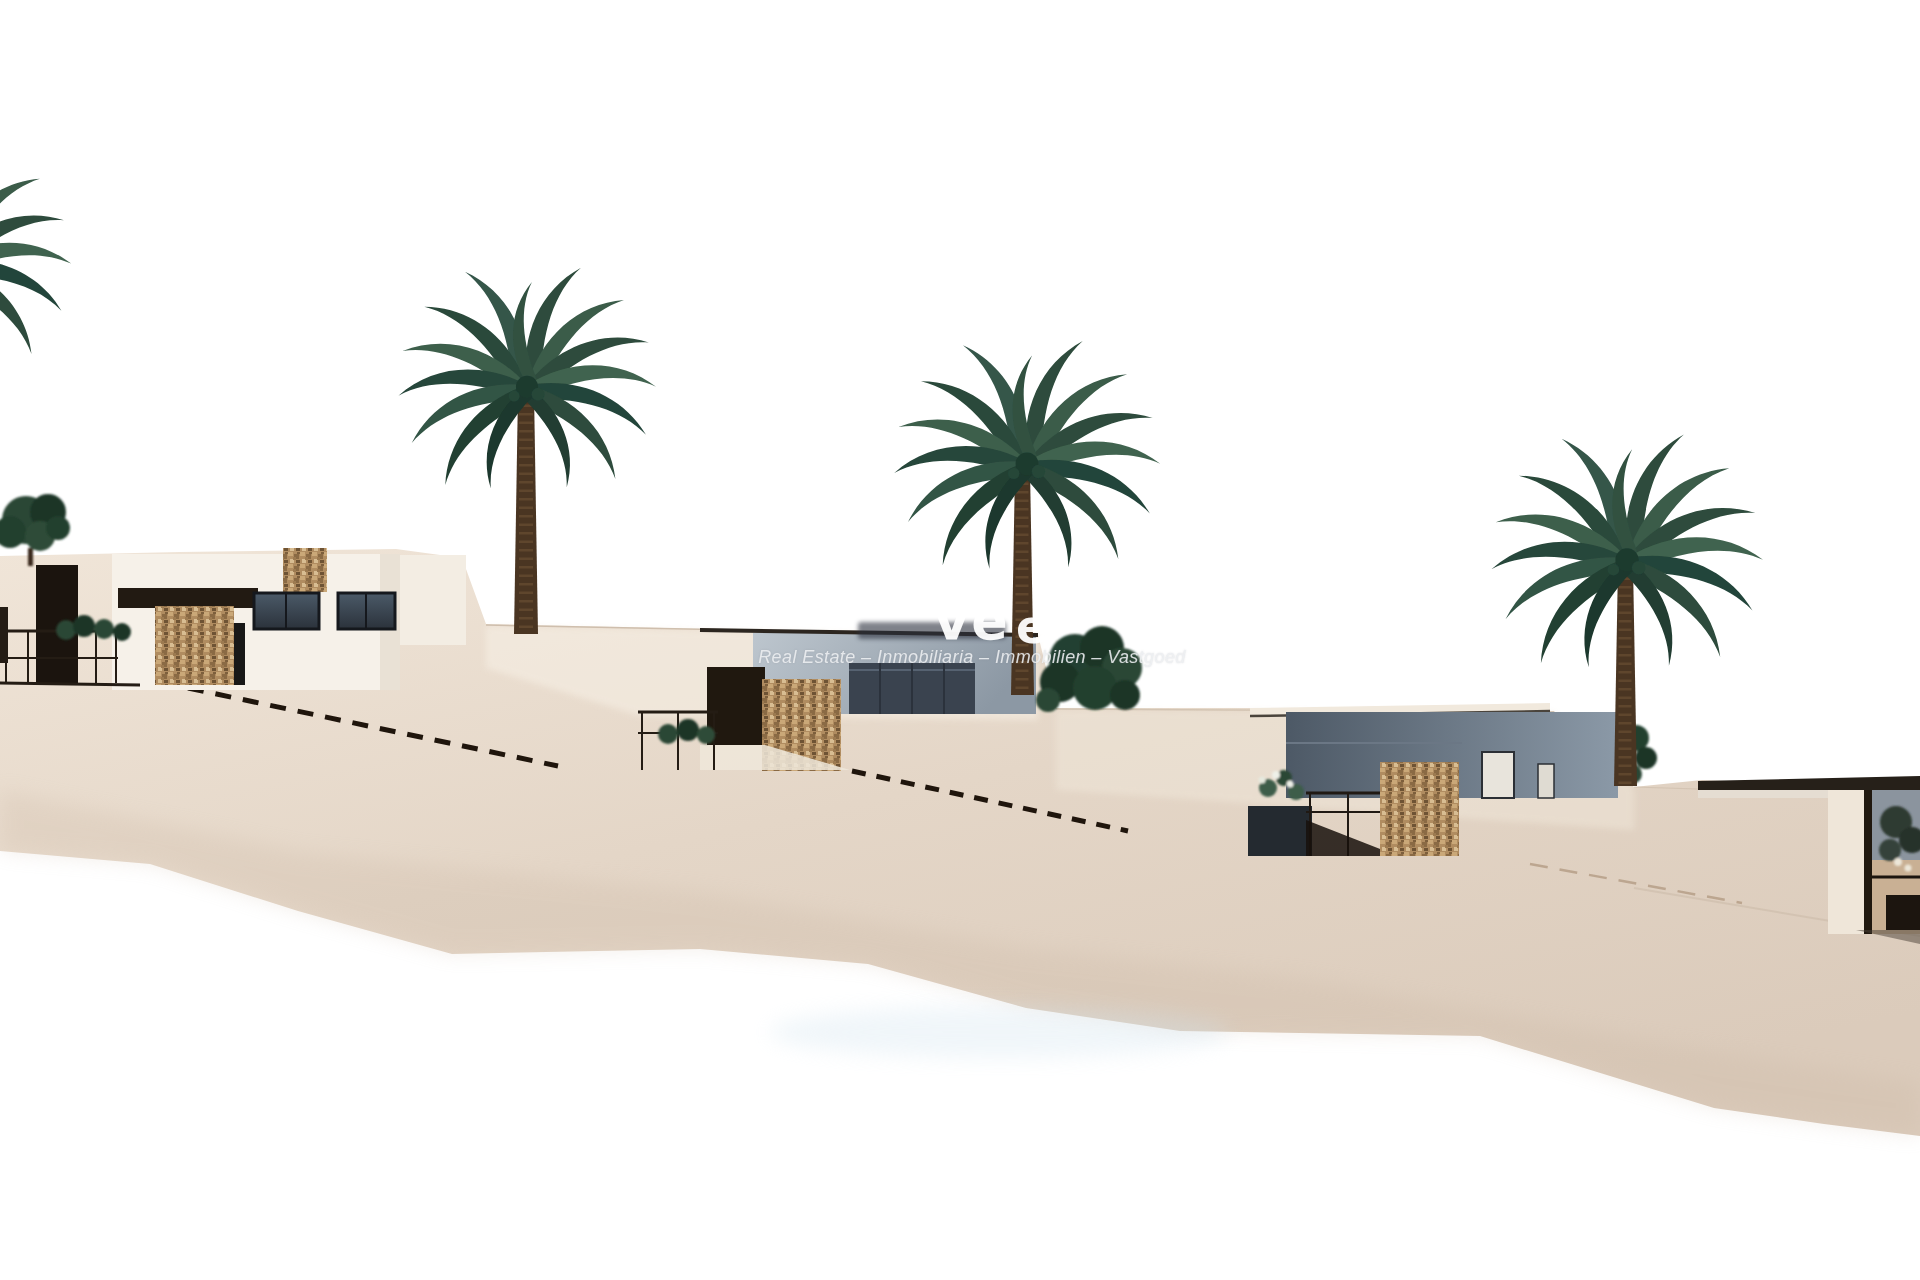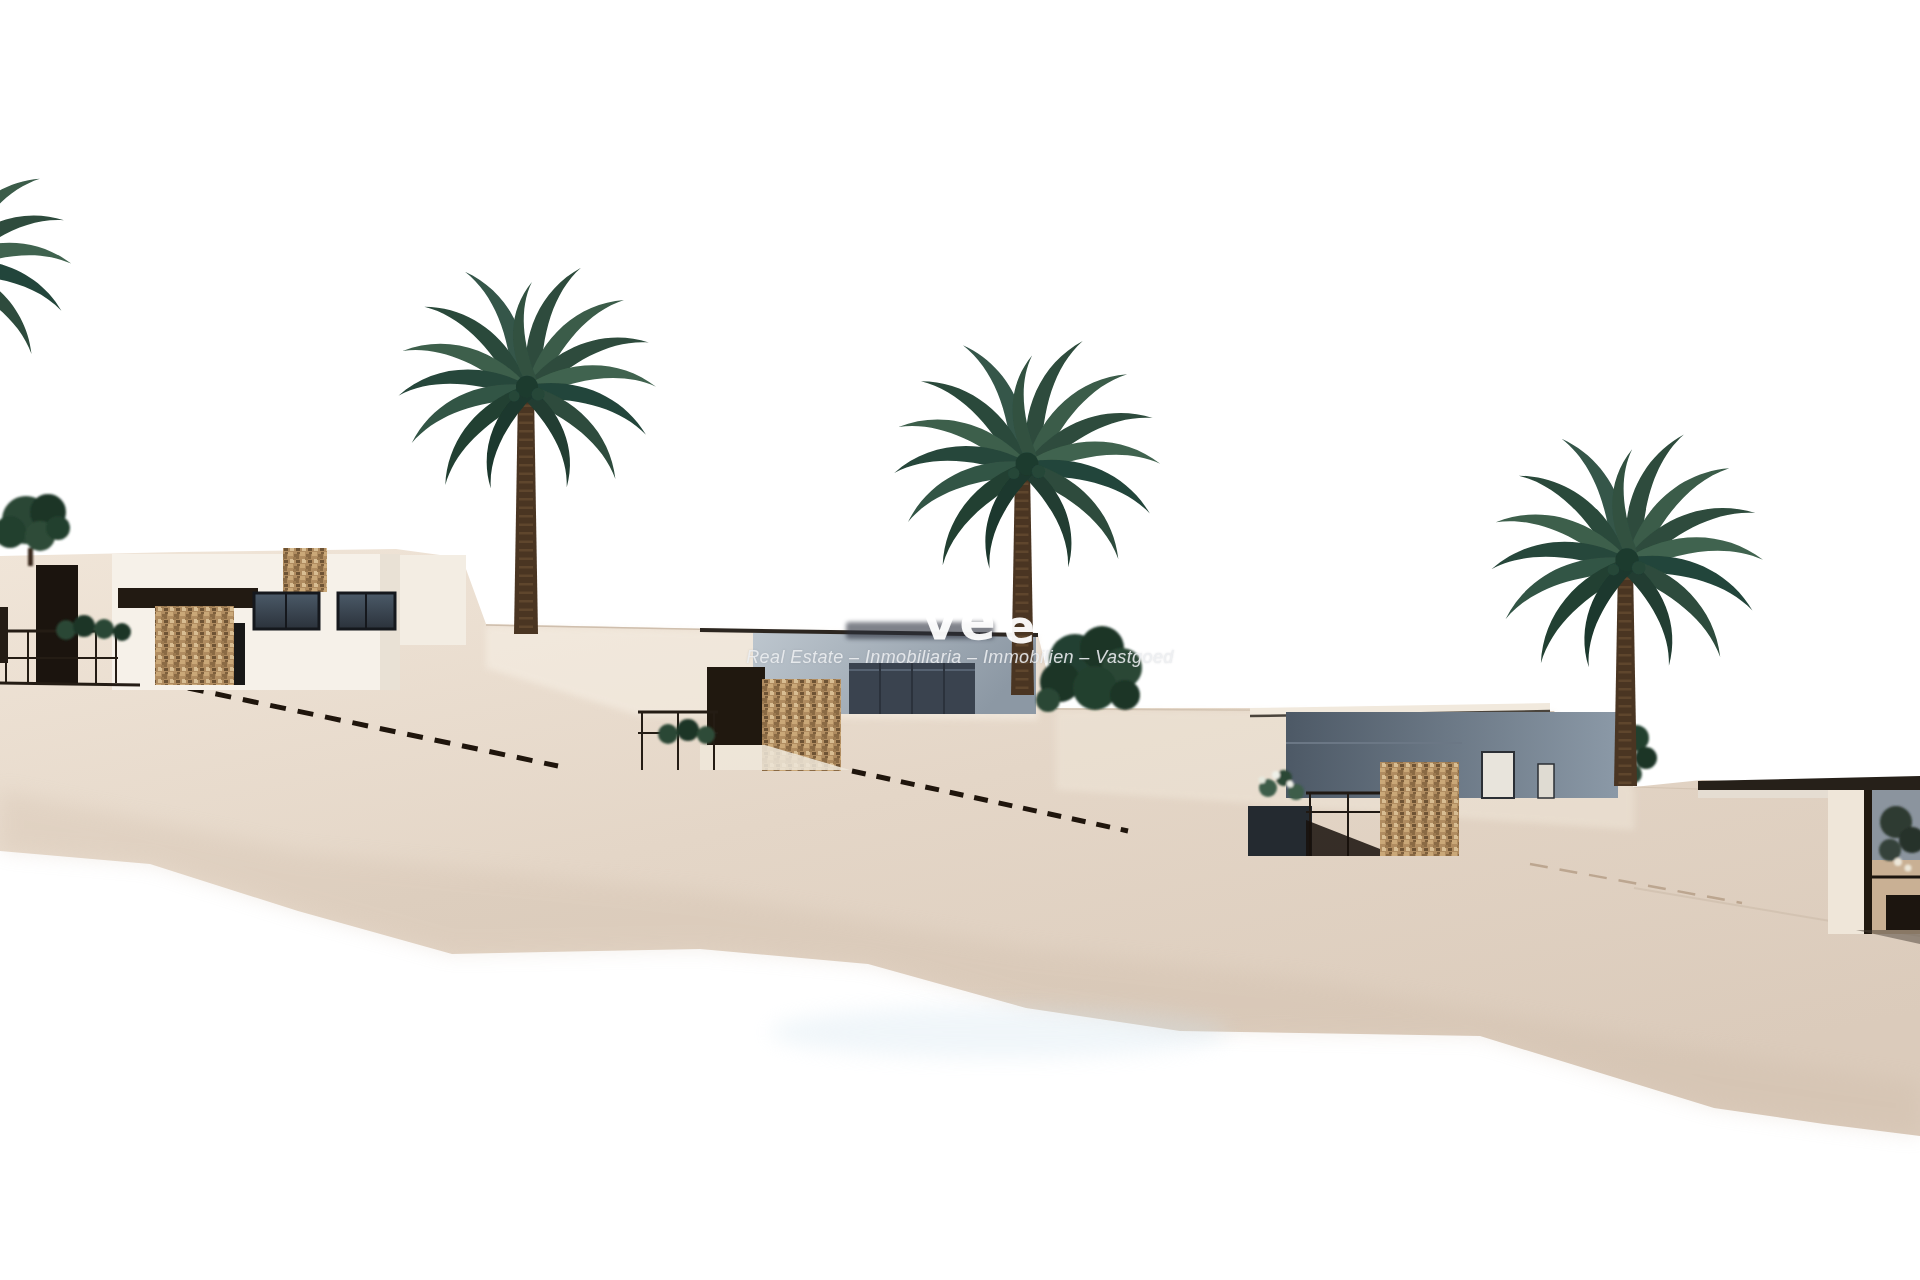--- a/index.html
+++ b/index.html
@@ -1,20 +1,20 @@
 <!DOCTYPE html>
 <html><head>
 <meta charset="utf-8">
 <style>
   html,body{margin:0;padding:0;background:#fff;}
   .stage{position:relative;width:1920px;height:1280px;overflow:hidden;background:#ffffff;
          font-family:"Liberation Sans",sans-serif;}
   .stage svg{position:absolute;left:0;top:0;}
   
-  .watermark{position:absolute;left:0;top:596px;width:1848px;height:80px;pointer-events:none;}
+  .watermark{position:absolute;left:12px;top:596px;width:1848px;height:80px;pointer-events:none;}
   .wm-blur{position:absolute;left:846px;top:26px;width:148px;height:17px;
            background:rgba(42,46,60,.6);border-radius:3px;filter:blur(2.2px);}
   .wm-frag{position:absolute;color:rgba(255,255,255,.95);font-family:"DejaVu Sans",sans-serif;
            font-weight:bold;filter:blur(.4px);line-height:1;}
   .wm-frag1{left:922px;top:-2px;font-size:54px;letter-spacing:2px;}
   .wm-frag2{left:1004px;top:8px;font-size:46px;}
   .wm-tagline{position:absolute;left:660px;top:51px;width:600px;text-align:center;
               font-size:18px;letter-spacing:.4px;color:rgba(238,240,242,.88);
               text-shadow:0 0 2px rgba(120,120,130,.25);font-style:italic;}
 </style>

